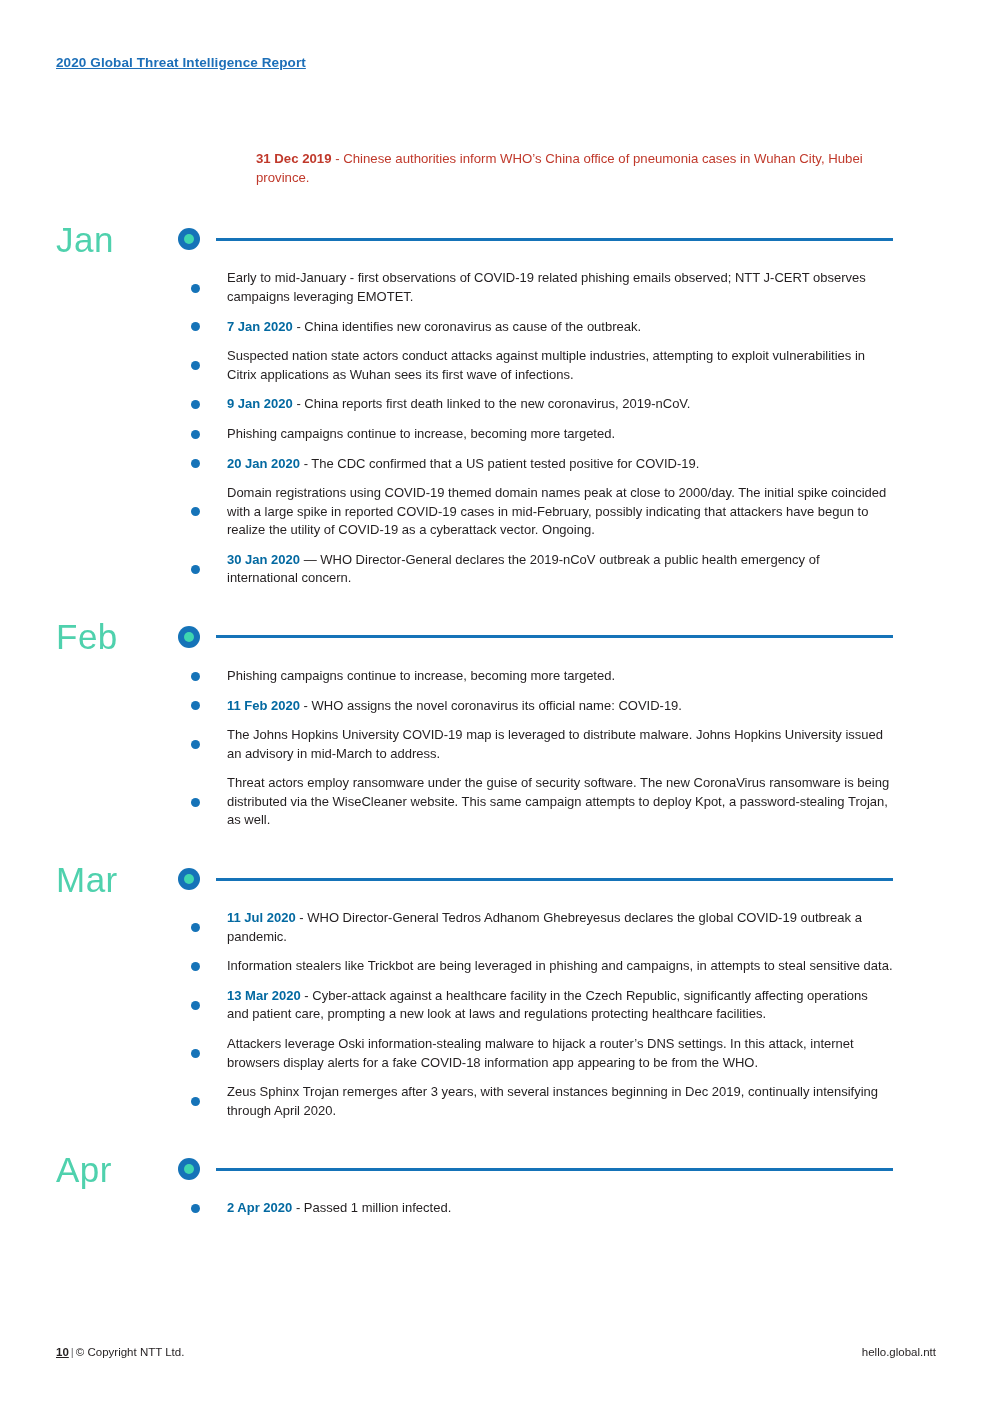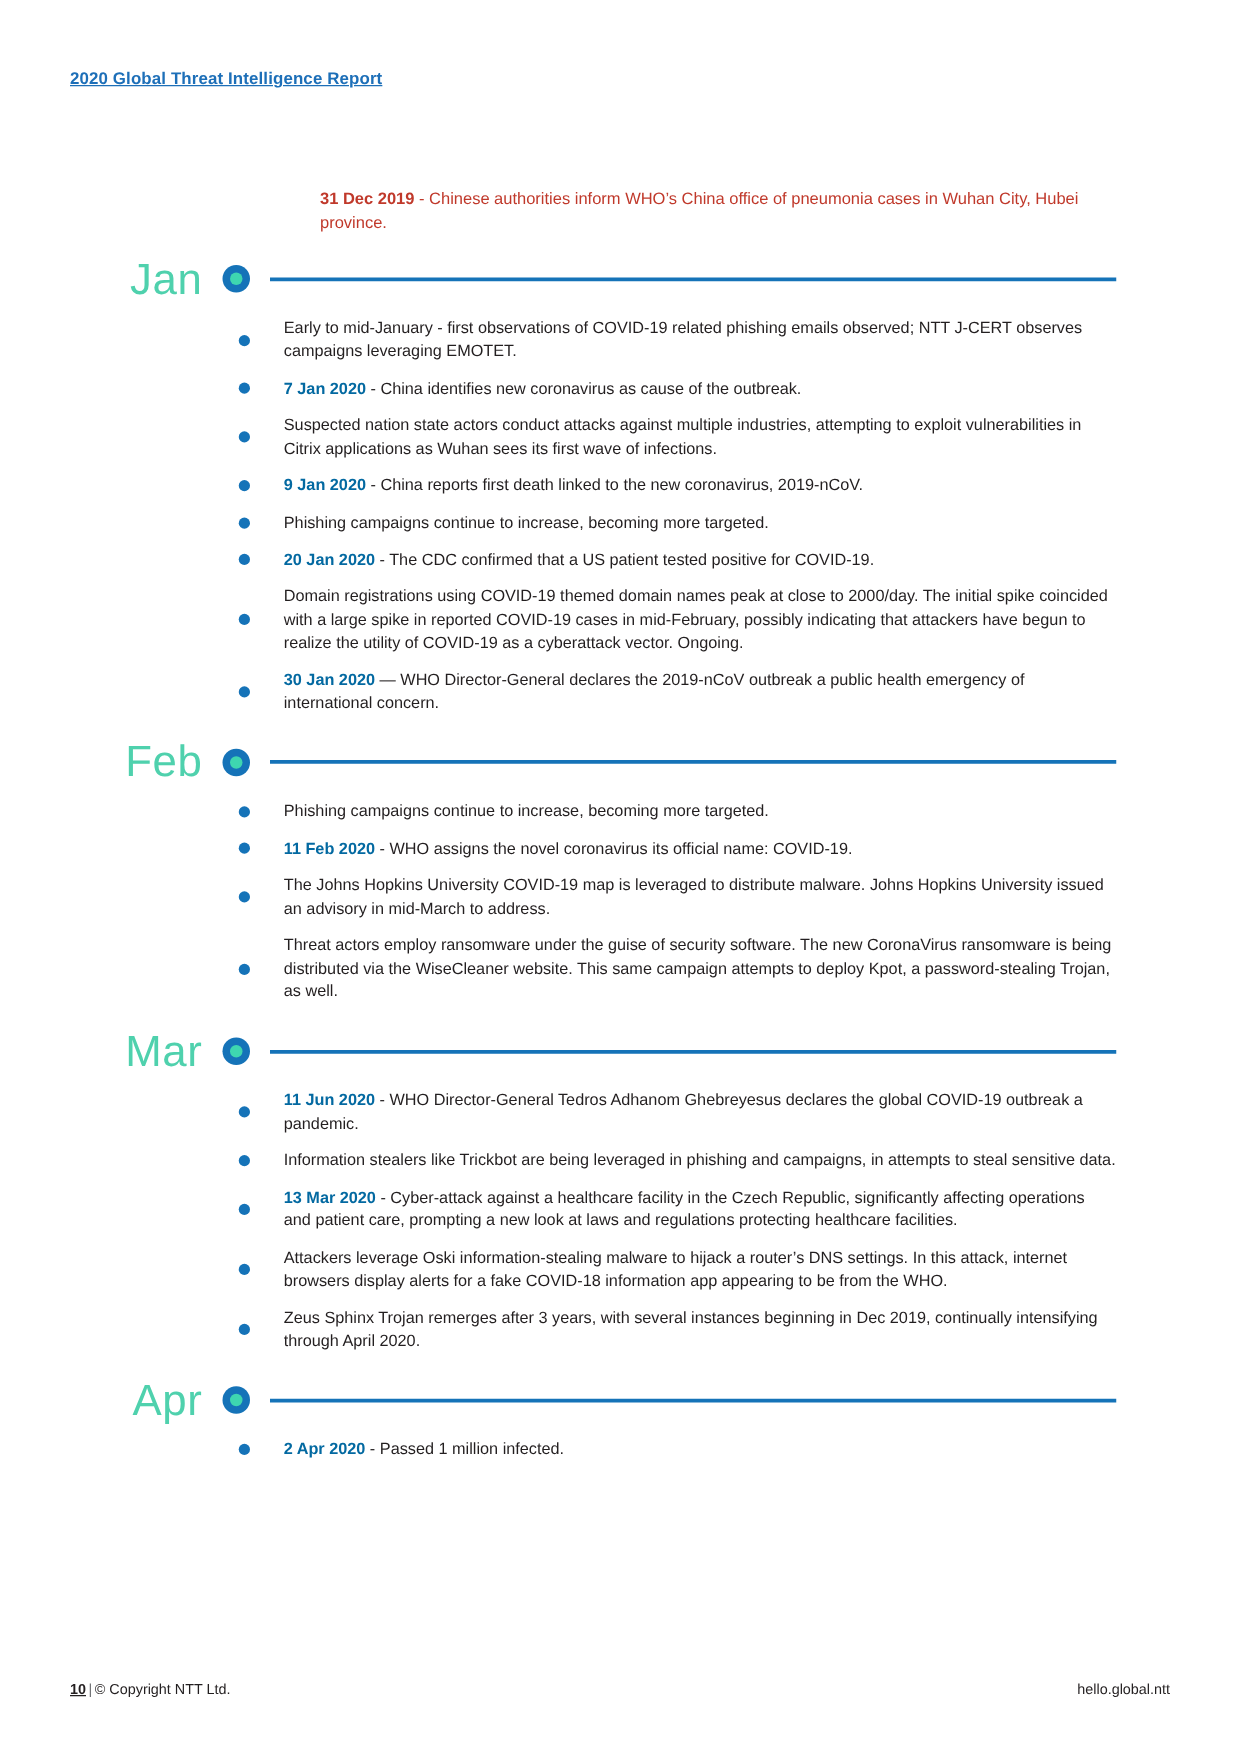--- a/index.html
+++ b/index.html
@@ -43,37 +43,36 @@
     width: 880px;
   }
 
   
   .pre-note {
     margin-left: 200px;
     width: 640px;
     color: #c0392b;
     font-size: 13.2px;
     line-height: 1.42;
-    margin-bottom: 14px;
+    margin-bottom: 30px;
   }
   .pre-note .date {
     font-weight: bold;
     color: #c0392b;
   }
 
   
   .month-row {
     display: flex;
     align-items: center;
     height: 44px;
     margin-bottom: 2px;
   }
   .month-label {
     width: 122px;
-    text-align: right;
     padding-right: 16px;
     box-sizing: border-box;
     font-size: 35px;
     font-weight: 300;
     line-height: 1;
     color: #4fd1ad;
     letter-spacing: 0.5px;
   }
   .month-marker {
     width: 22px;
@@ -130,21 +129,21 @@
     line-height: 1.43;
     color: #231f20;
   }
   .event-text .date {
     color: #0369a1;
     font-weight: bold;
   }
 
   
   .month-block + .month-block {
-    margin-top: 16px;
+    margin-top: 27px;
   }
 
   
   .footer {
     position: absolute;
     left: 56px;
     right: 56px;
     bottom: 45px;
     display: flex;
     justify-content: space-between;
@@ -279,21 +278,21 @@
             <div class="month-marker">
               <div class="core"></div>
             </div>
             <div class="month-rule"></div>
           </div>
           <div class="events">
             <div class="event">
               <div class="event-bullet-cell">
                 <div class="event-bullet"></div>
               </div>
-              <div class="event-text"><span class="date">11 Jun 2020</span><span> - WHO Director-General Tedros Adhanom Ghebreyesus declares the global COVID-19 outbreak a pandemic.</span></div>
+              <div class="event-text"><span class="date">11 Jul 2020</span><span> - WHO Director-General Tedros Adhanom Ghebreyesus declares the global COVID-19 outbreak a pandemic.</span></div>
             </div>
             <div class="event">
               <div class="event-bullet-cell">
                 <div class="event-bullet"></div>
               </div>
               <div class="event-text"><span class="date"></span><span>Information stealers like Trickbot are being leveraged in phishing and campaigns, in attempts to steal sensitive data.</span></div>
             </div>
             <div class="event">
               <div class="event-bullet-cell">
                 <div class="event-bullet"></div>

